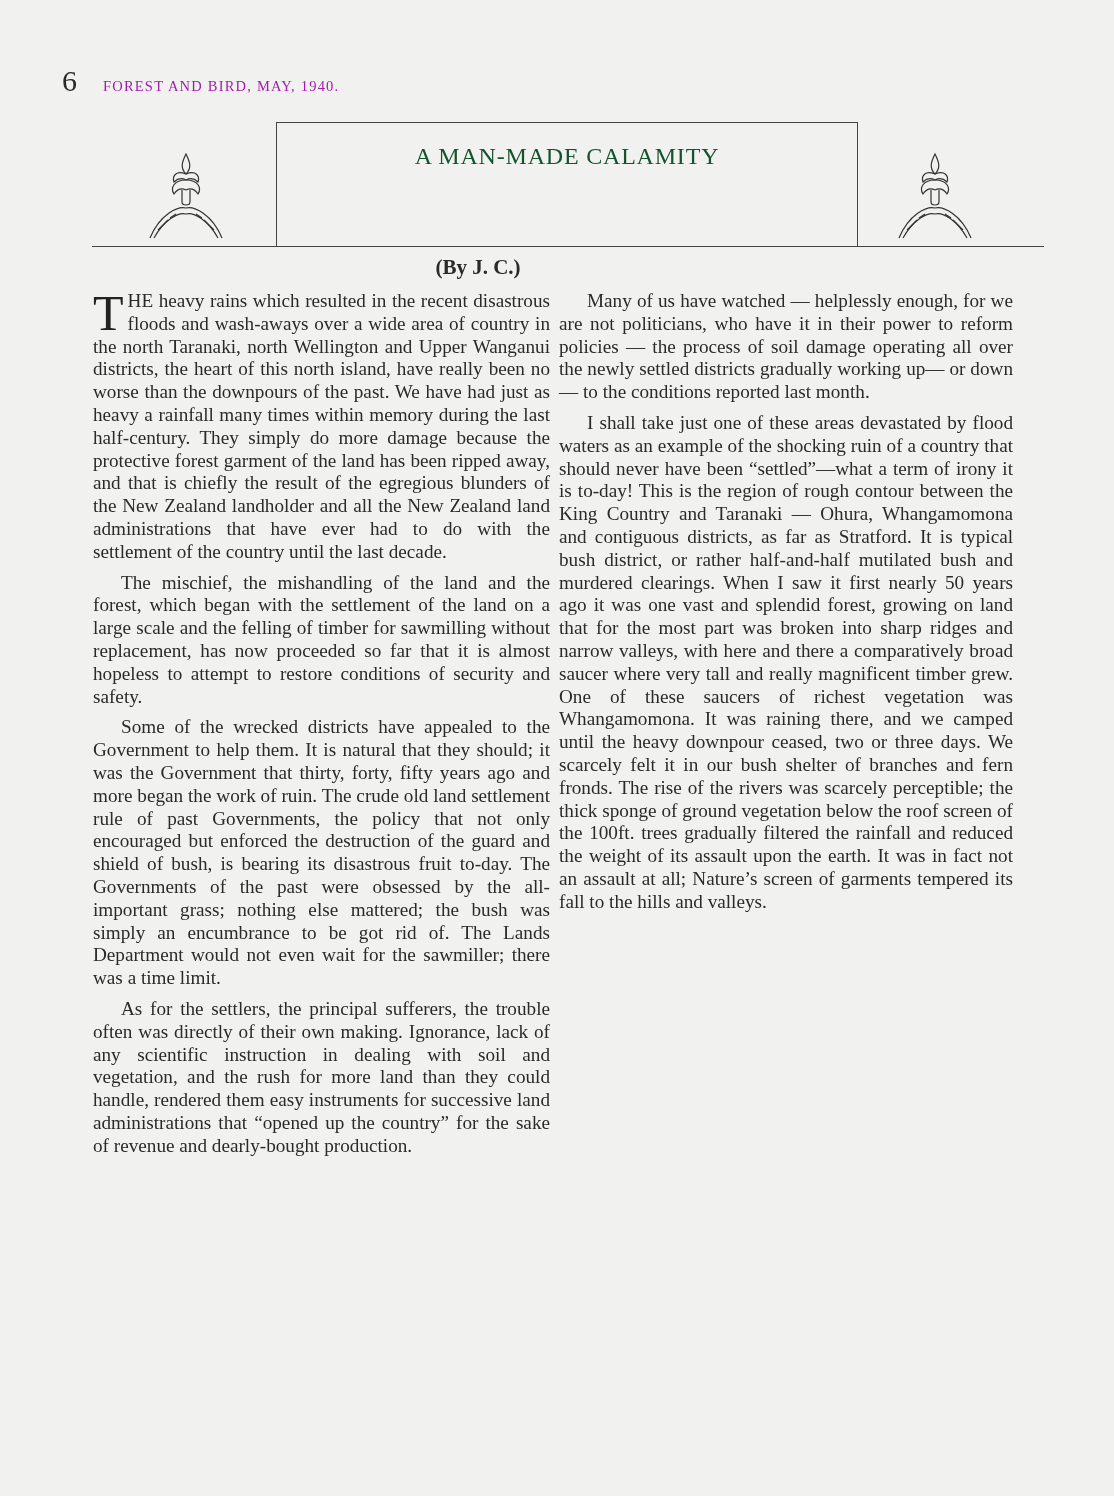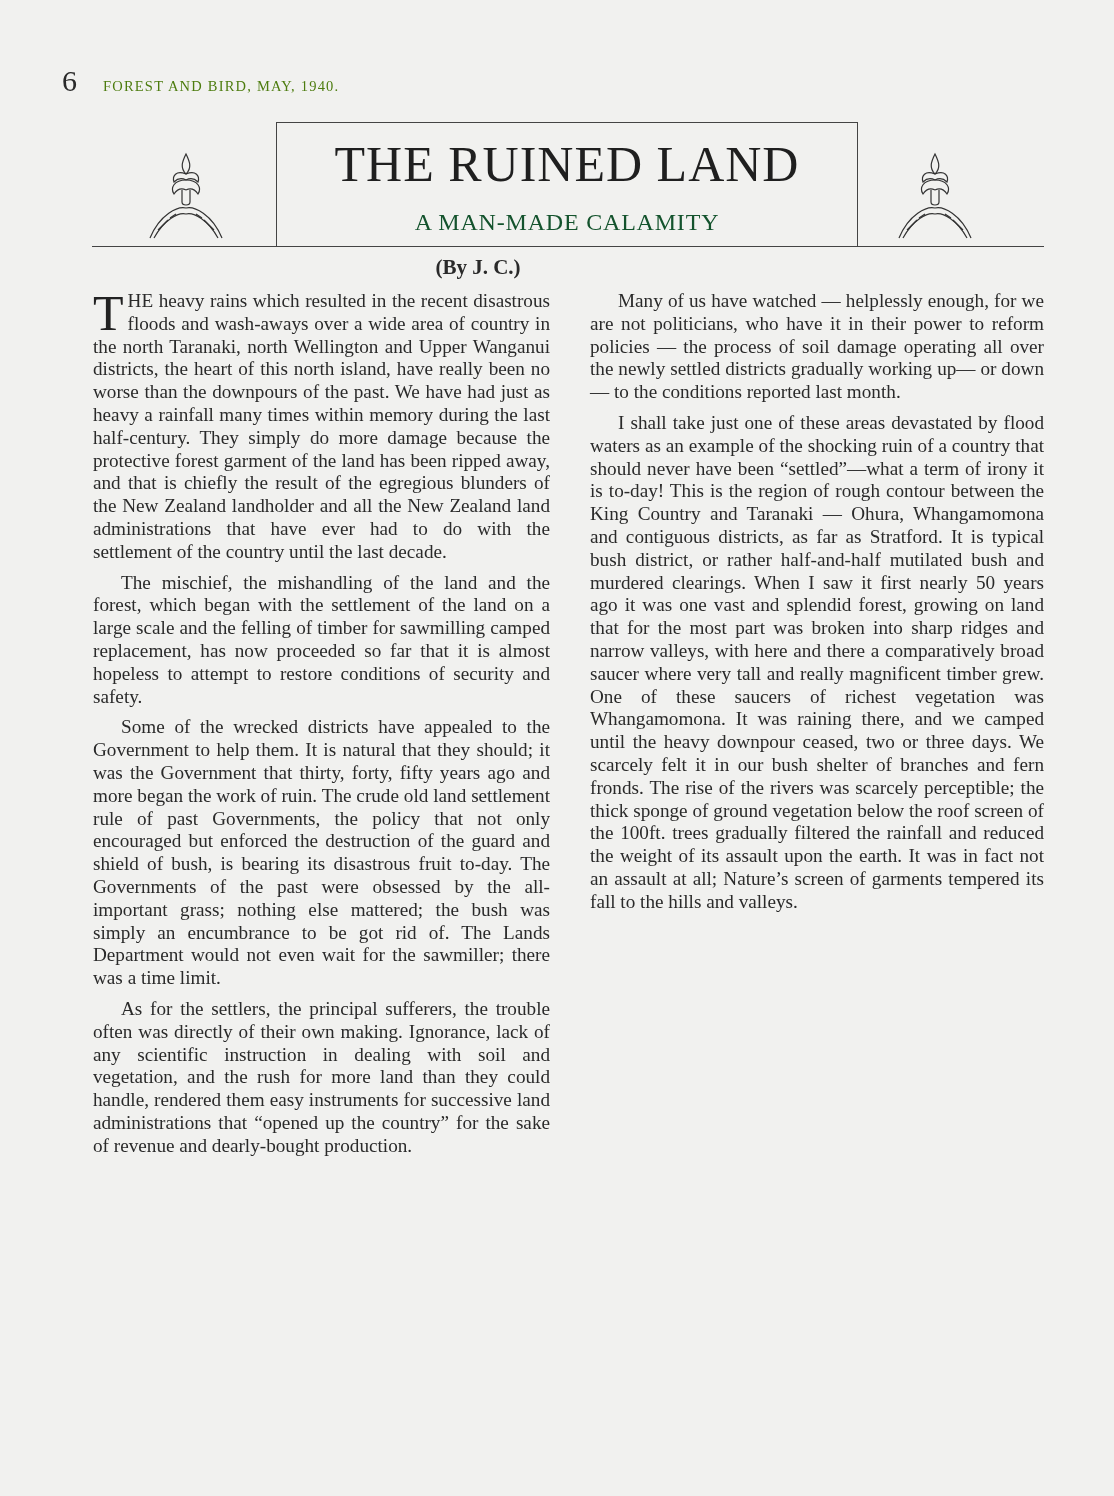--- a/index.html
+++ b/index.html
@@ -9,21 +9,21 @@
     color: #2a2a2a;
     font-family: "Liberation Serif", "DejaVu Serif", serif;
     position: relative;
     overflow: hidden;
   }
   .running-head {
     position: absolute; left: 62px; top: 64px;
     display: flex; align-items: baseline; gap: 26px;
   }
   .page-num { font-size: 30px; color: #2a2a2a; }
-  .pub-line { font-size: 14.5px; letter-spacing: 1.2px; color: #4d7c0f; }
+  .pub-line { font-size: 14.5px; letter-spacing: 1.2px; color: #a21caf; }
 
   .title-box {
     position: absolute; left: 276px; top: 122px;
     width: 582px; height: 124px;
     border-top: 1.5px solid #444;
     border-left: 1.5px solid #444;
     border-right: 1.5px solid #444;
     box-sizing: border-box;
     text-align: center;
   }
@@ -49,21 +49,21 @@
     text-align: center; font-size: 21px; font-weight: bold; color: #2a2a2a;
   }
 
   .col {
     position: absolute; top: 290px;
     font-size: 19.2px; line-height: 22.8px;
     text-align: justify;
     hyphens: manual;
   }
   .col.left { left: 93px; width: 457px; }
-  .col.right { left: 590px; width: 454px; }
+  .col.right { left: 559px; width: 454px; }
   .col p { margin: 0 0 8px 0; text-indent: 28px; }
   .col p.first { text-indent: 0; }
   .dropcap {
     float: left; font-size: 50px; line-height: 40px;
     margin: 3px 4px 0 0; color: #222;
   }
 </style>
 </head>
 <body>
 
@@ -80,21 +80,20 @@
     <path d="M40 30 C28 30,24 38,28 44 C32 38,36 38,40 40"></path>
     <path d="M40 30 C52 30,56 38,52 44 C48 38,44 38,40 40"></path>
     <path d="M36 40 L36 52 C36 56,44 56,44 52 L44 40"></path>
     <path d="M4 88 C14 64,32 56,40 58 C48 56,66 64,76 88"></path>
     <path d="M8 88 C18 70,32 62,40 64 C48 62,62 70,72 88"></path>
     <path d="M12 80 L18 74 M18 74 L22 70 M24 68 L30 64 M50 64 L56 68 M58 70 L62 74 M62 74 L68 80"></path>
   </g>
 </svg>
 
 <div class="title-box">
-  <div class="main-title">THE RUINED LAND</div>
   <div class="sub-title">A MAN-MADE CALAMITY</div>
 </div>
 
 <svg class="ornament right" viewBox="0 0 80 95">
   <g fill="none" stroke="#333" stroke-width="1.2">
     <path d="M40 4 C36 12,34 18,40 24 C46 18,44 12,40 4Z"></path>
     <path d="M40 24 C30 20,26 26,28 32 C32 28,36 28,40 30"></path>
     <path d="M40 24 C50 20,54 26,52 32 C48 28,44 28,40 30"></path>
     <path d="M40 30 C28 30,24 38,28 44 C32 38,36 38,40 40"></path>
     <path d="M40 30 C52 30,56 38,52 44 C48 38,44 38,40 40"></path>
@@ -104,21 +103,21 @@
     <path d="M12 80 L18 74 M18 74 L22 70 M24 68 L30 64 M50 64 L56 68 M58 70 L62 74 M62 74 L68 80"></path>
   </g>
 </svg>
 
 <div class="head-rule"></div>
 
 <div class="byline">(By J. C.)</div>
 
 <div class="col left">
   <p class="first"><span class="dropcap">T</span><span>HE heavy rains which resulted in the recent disastrous floods and wash-aways over a wide area of country in the north Taranaki, north Wellington and Upper Wanganui districts, the heart of this north island, have really been no worse than the downpours of the past. We have had just as heavy a rainfall many times within memory during the last half-century. They simply do more damage because the protective forest garment of the land has been ripped away, and that is chiefly the result of the egregious blunders of the New Zealand landholder and all the New Zealand land administrations that have ever had to do with the settlement of the country until the last decade.</span></p>
-  <p>The mischief, the mishandling of the land and the forest, which began with the settlement of the land on a large scale and the felling of timber for sawmilling camped replacement, has now proceeded so far that it is almost hopeless to attempt to restore conditions of security and safety.</p>
+  <p>The mischief, the mishandling of the land and the forest, which began with the settlement of the land on a large scale and the felling of timber for sawmilling without replacement, has now proceeded so far that it is almost hopeless to attempt to restore conditions of security and safety.</p>
   <p>Some of the wrecked districts have appealed to the Government to help them. It is natural that they should; it was the Government that thirty, forty, fifty years ago and more began the work of ruin. The crude old land settlement rule of past Governments, the policy that not only encouraged but enforced the destruction of the guard and shield of bush, is bearing its disastrous fruit to-day. The Governments of the past were obsessed by the all-important grass; nothing else mattered; the bush was simply an encumbrance to be got rid of. The Lands Department would not even wait for the sawmiller; there was a time limit.</p>
   <p>As for the settlers, the principal sufferers, the trouble often was directly of their own making. Ignorance, lack of any scientific instruction in dealing with soil and vegetation, and the rush for more land than they could handle, rendered them easy instruments for successive land administrations that “opened up the country” for the sake of revenue and dearly-bought production.</p>
 </div>
 
 <div class="col right">
   <p>Many of us have watched — helplessly enough, for we are not politicians, who have it in their power to reform policies — the process of soil damage operating all over the newly settled districts gradually working up— or down — to the conditions reported last month.</p>
   <p>I shall take just one of these areas devastated by flood waters as an example of the shocking ruin of a country that should never have been “settled”—what a term of irony it is to-day! This is the region of rough contour between the King Country and Taranaki — Ohura, Whangamomona and contiguous districts, as far as Stratford. It is typical bush district, or rather half-and-half mutilated bush and murdered clearings. When I saw it first nearly 50 years ago it was one vast and splendid forest, growing on land that for the most part was broken into sharp ridges and narrow valleys, with here and there a comparatively broad saucer where very tall and really magnificent timber grew. One of these saucers of richest vegetation was Whangamomona. It was raining there, and we camped until the heavy downpour ceased, two or three days. We scarcely felt it in our bush shelter of branches and fern fronds. The rise of the rivers was scarcely perceptible; the thick sponge of ground vegetation below the roof screen of the 100ft. trees gradually filtered the rainfall and reduced the weight of its assault upon the earth. It was in fact not an assault at all; Nature’s screen of garments tempered its fall to the hills and valleys.</p>
 </div>
 
 </body></html>

